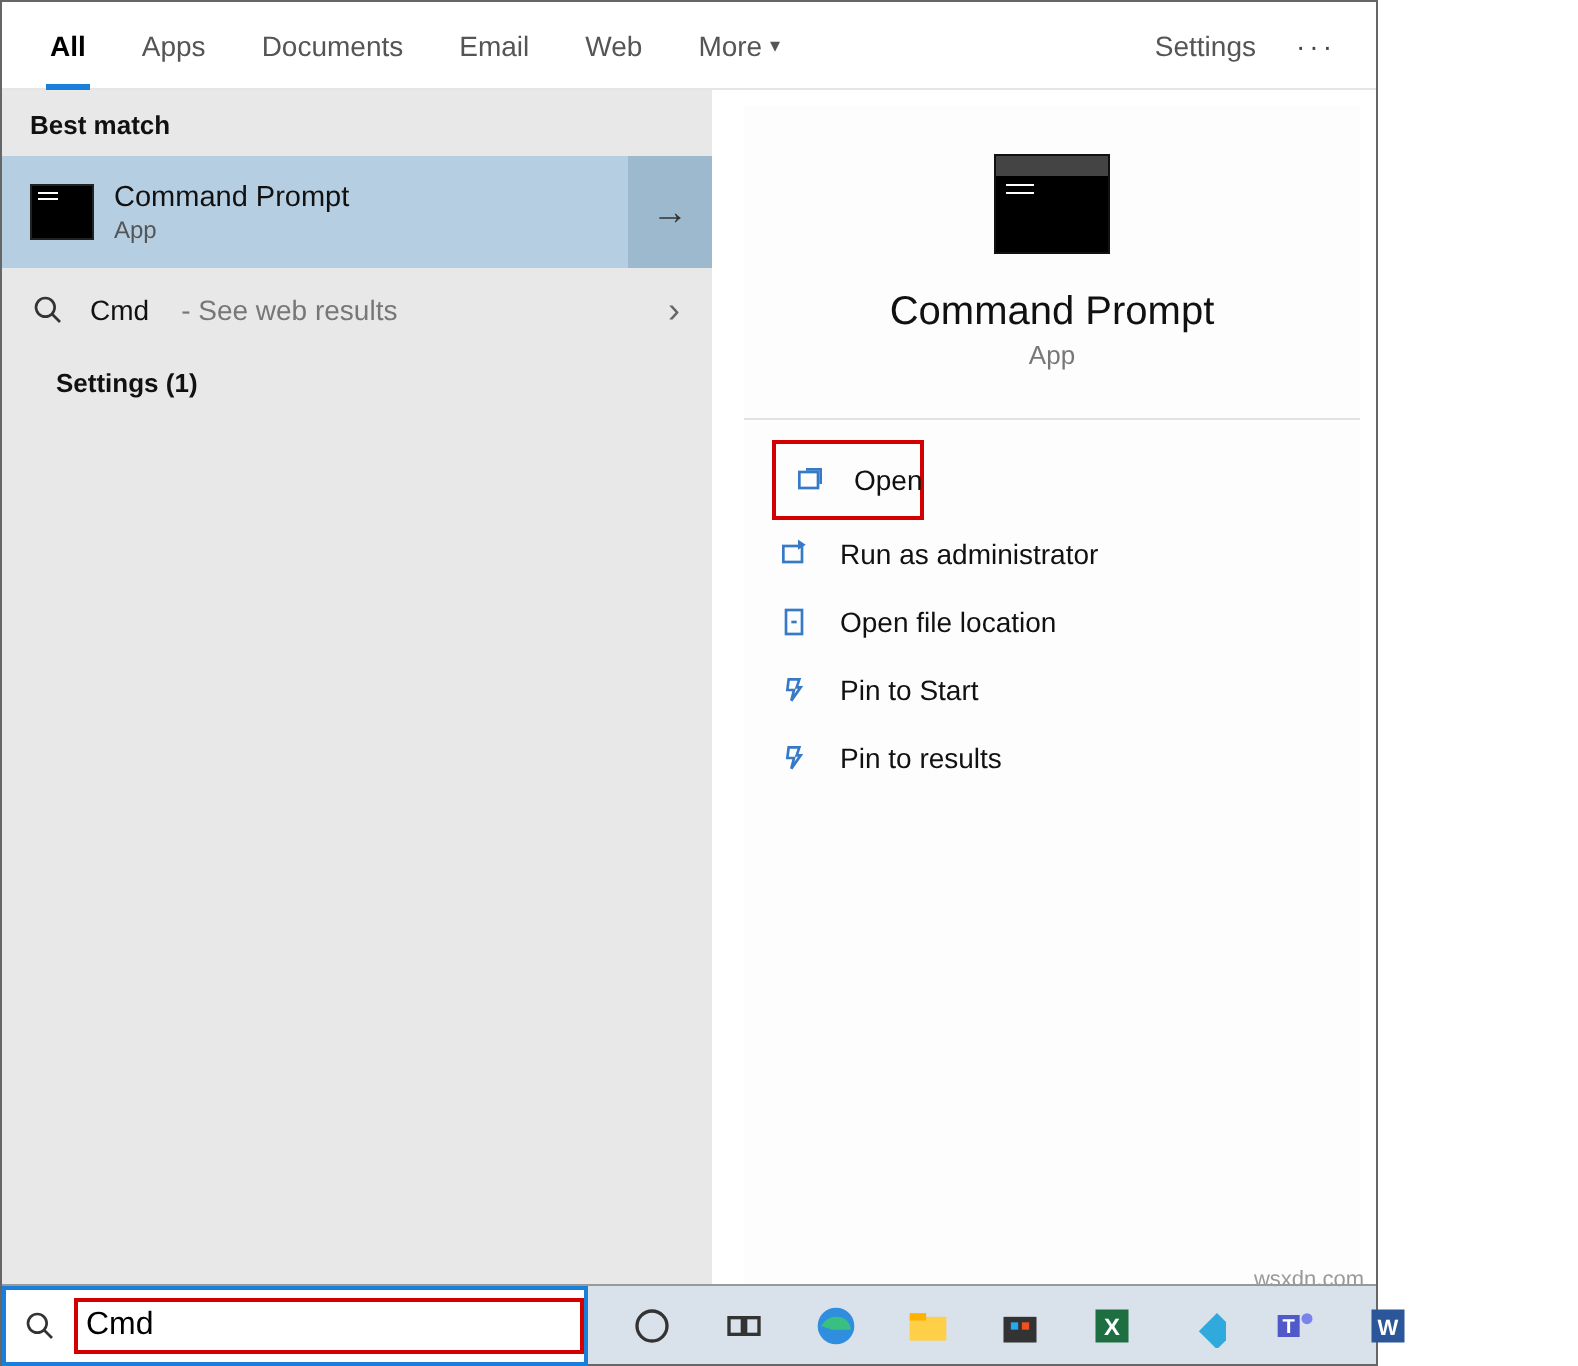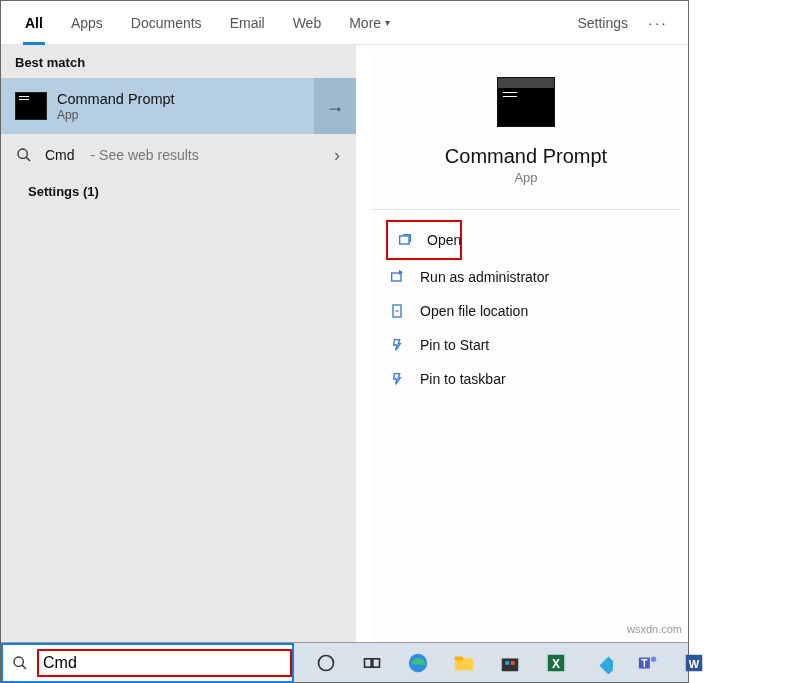--- a/index.html
+++ b/index.html
@@ -44,21 +44,21 @@
   .action-icon svg { width: 16px; height: 16px; }
   .highlight { border: 2px solid #d40000; }
   .open-hl { display: inline-flex; padding: 1px; margin-left: 6px; }
   .taskbar { height: 40px; border-top: 1px solid #999; display: flex; align-items: center; background: #d9e1ea; padding: 0 0 0 0; }
   .search-box { display: flex; align-items: center; background: #fff; border: 2px solid #1a7edb; height: 40px; width: 355px; margin: 0; }
   .search-icon-box { width: 34px; display: flex; justify-content: center; color: #333; }
   .search-input { border: none; outline: none; font-size: 16px; flex: 1; }
   .search-input.highlighted { border: 2px solid #d40000; padding: 2px 40px 2px 4px; height: 28px; }
   .tb-icons { display: flex; align-items: center; gap: 22px; padding-left: 20px; }
   .tb-icon { width: 24px; height: 24px; display: flex; align-items: center; justify-content: center; }
-  .wm { position: absolute; right: 6px; bottom: 47px; font-size: 11px; color: #999; }
+  .wm { position: absolute; right: 6px; bottom: 36px; font-size: 11px; color: #999; }
 </style>
 </head>
 <body>
 
 <div class="window">
 
   <div class="tabs">
     <div class="tab active">All</div>
     <div class="tab">Apps</div>
     <div class="tab">Documents</div>
@@ -140,21 +140,21 @@
                 </svg>
             </span>
             <span>Pin to Start</span>
           </div>
           <div class="action">
             <span class="action-icon">
               <svg viewBox="0 0 24 24" fill="none" stroke="currentColor" stroke-width="2">
                   <path d="M8 4h8l-2 6h3l-7 10 2-8H7z"></path>
                 </svg>
             </span>
-            <span>Pin to taskbar</span>
+            <span>Pin to results</span>
           </div>
         </div>
       </div>
     </div>
   </div>
 
   <div class="taskbar">
     <div class="search-box">
       <span class="search-icon-box">
         <svg width="16" height="16" viewBox="0 0 24 24" fill="none" stroke="currentColor" stroke-width="2">

